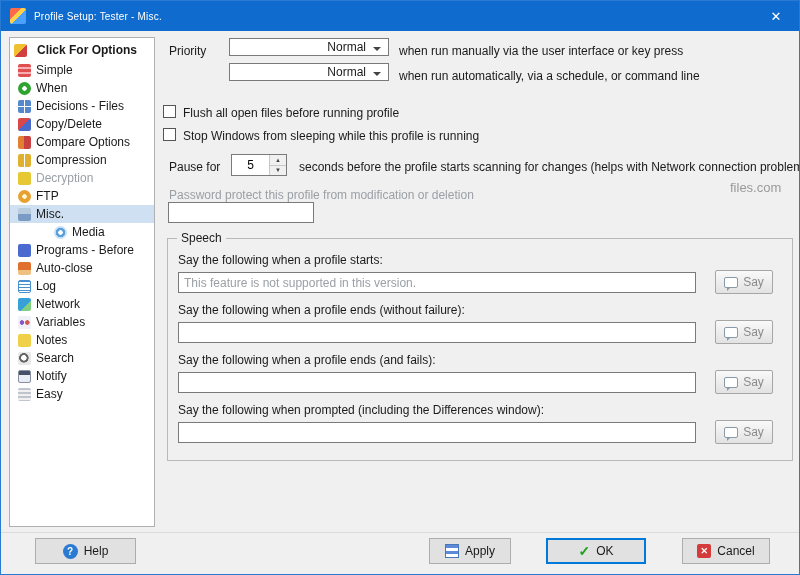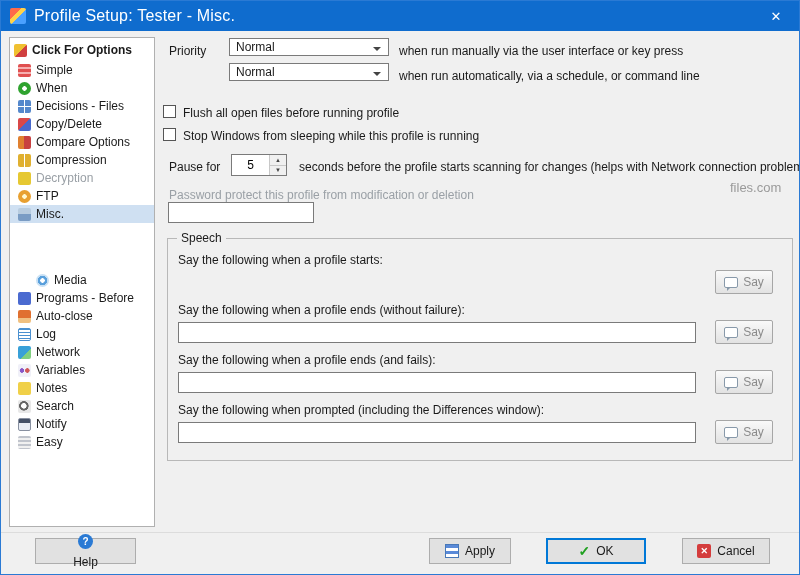--- a/index.html
+++ b/index.html
@@ -5,28 +5,28 @@
   html,body { margin:0; padding:0; background:#888; }
   .window {
     position:relative; width:800px; height:575px; background:#f0f0f0;
     font-family:"Liberation Sans",sans-serif; font-size:12px; color:#1a1a1a;
     border:1px solid #2a7ad4; box-sizing:border-box; overflow:hidden;
   }
   
   .titlebar { position:absolute; top:0; left:0; right:0; height:30px; background:#0f6cce; display:flex; align-items:center; padding-left:9px; color:#fff; }
   .app-icon { width:16px; height:16px; margin-right:8px; border-radius:2px;
     background:linear-gradient(135deg,#ff6a4a 0 35%,#ffd24a 35% 55%,#4aa0ff 55%); }
-  .title { font-size:16px; letter-spacing:.2px; }
+  .title { font-size:10px; letter-spacing:.2px; }
   .close-btn { position:absolute; right:0; top:0; width:46px; height:30px; display:flex; align-items:center; justify-content:center; color:#fff; font-size:13px; background:transparent; border:0; cursor:default; }
   
   .sidebar { position:absolute; left:8px; top:36px; width:146px; height:490px; background:#fff; border:1px solid #b0b0b0; box-sizing:border-box; padding-top:2px; overflow:hidden; }
-  .sb-header { display:flex; align-items:center; font-weight:bold; padding:3px 4px 4px 4px; }
+  .sb-header { display:flex; align-items:center; gap:5px; font-weight:bold; padding:3px 4px 4px 4px; }
   .sb-item { display:flex; align-items:center; height:18px; padding:0 4px 0 8px; box-sizing:border-box; cursor:default; }
   .sb-item.selected { background:#cfe0f2; }
-  .sb-item.indent { padding-left:26px;margin-top:48px; }
+  .sb-item.indent { padding-left:44px; }
   .sb-item.disabled .sb-label { color:#9aa0a6; }
   .sb-label { white-space:nowrap; }
   .ic { width:13px; height:13px; margin-right:5px; flex:none; display:inline-block; border-radius:2px; box-sizing:border-box; }
   [data-name="options-icon"]        { background:linear-gradient(135deg,#f0c030 0 50%,#d04040 50%); }
   [data-name="simple-icon"]         { background:repeating-linear-gradient(180deg,#e05050 0 3px,#f6b0b0 3px 5px); }
   [data-name="when-icon"]           { border-radius:50%; background:radial-gradient(circle at 50% 50%,#fff 0 2px,#2fa32f 2.5px); }
   [data-name="decisions-files-icon"]{ background-color:#5588cc; background-image:linear-gradient(#fff,#fff),linear-gradient(#fff,#fff); background-size:13px 1px,1px 13px; background-position:0 6px,6px 0; background-repeat:no-repeat; }
   [data-name="copy-delete-icon"]    { background:linear-gradient(135deg,#d84848 0 50%,#4868cc 50%); }
   [data-name="compare-options-icon"]{ background:linear-gradient(90deg,#e08030 0 50%,#c84040 50%); }
   [data-name="compression-icon"]    { background-color:#e0b030; background-image:linear-gradient(#fff,#fff); background-size:1px 13px; background-position:6px 0; background-repeat:no-repeat; }
@@ -38,21 +38,21 @@
   [data-name="auto-close-icon"]     { background:linear-gradient(180deg,#e07030 0 60%,#f0c080 60%); }
   [data-name="log-icon"]            { background-color:#fff; border:1px solid #4a90d0; background-image:repeating-linear-gradient(180deg,#4a90d0 0 1px,transparent 1px 3px); }
   [data-name="network-icon"]        { background:linear-gradient(135deg,#38a0d8 0 60%,#80d080 60%); }
   [data-name="variables-icon"]      { background:radial-gradient(circle at 30% 50%,#8858c8 0 2px,transparent 2.5px),radial-gradient(circle at 72% 50%,#d05858 0 2px,transparent 2.5px),#f0f0f8; }
   [data-name="notes-icon"]          { background:#f0d048; }
   [data-name="search-icon"]         { background:radial-gradient(circle at 45% 45%,#fff 0 2.5px,#666 3px 4.5px,transparent 5px),#e8e8e8; }
   [data-name="notify-icon"]         { background:linear-gradient(180deg,#445066 0 4px,#e8ecf4 4px); border:1px solid #8890a0; }
   [data-name="easy-icon"]           { background:repeating-linear-gradient(180deg,#c0c4cc 0 2px,#f0f0f0 2px 4px); }
   .lbl { position:absolute; white-space:nowrap; }
   .lbl.gray { color:#9aa0a6; }
-  .dropdown { position:absolute; width:160px; height:18px; background:#fff; border:1px solid #7a7a7a; box-sizing:border-box; display:flex; align-items:center; padding:0 22px 0 6px; cursor:default; }
+  .dropdown { position:absolute; width:160px; height:18px; background:#fff; border:1px solid #7a7a7a; box-sizing:border-box; display:flex; align-items:center; padding:0 22px 0 6px; cursor:default;justify-content:flex-end; }
   .dropdown::after { content:""; position:absolute; right:7px; top:8px; border:4px solid transparent; border-top-color:#444; }
   .cb { position:absolute; width:13px; height:13px; background:#fff; border:1px solid #555; box-sizing:border-box; }
   .spinner { position:absolute; width:56px; height:22px; border:1px solid #7a7a7a; background:#fff; box-sizing:border-box; display:flex; }
   .spinner input { flex:1; min-width:0; border:0; outline:0; text-align:center; font:12px "Liberation Sans",sans-serif; padding:0; }
   .spin-btns { width:16px; display:flex; flex-direction:column; border-left:1px solid #c8c8c8; }
   .spin-btn { flex:1; background:#f0f0f0; display:flex; align-items:center; justify-content:center; color:#444; }
   .spin-btn + .spin-btn { border-top:1px solid #c8c8c8; }
   .spin-btn::before { font-size:6px; line-height:1; }
   [data-name="spin-up-icon"]::before { content:"▲"; }
   [data-name="spin-down-icon"]::before { content:"▼"; }
@@ -198,20 +198,21 @@
   </div>
   <span class="lbl" style="left:298px; top:159px;" data-name="pause-note">seconds before the profile starts scanning for changes (helps with Network connection problems)</span>
 
   <span class="lbl gray" style="left:168px; top:187px;" data-name="password-protect-label">Password protect this profile from modification or deletion</span>
   <input class="textinput" style="left: 167px; top: 201px; width: 146px;" data-name="password-input" value="">
 
   <div class="groupbox" style="left:166px; top:237px; width:624px; height:221px;text-decoration:underline;" data-name="speech-group">
     <span class="group-legend" data-name="speech-group-title">Speech</span>
 
     <span class="lbl" style="left:10px; top:14px;" data-name="speech-starts-label">Say the following when a profile starts:</span>
+    <input class="textinput" style="left: 10px; top: 33px; width: 518px;" data-name="speech-starts-input" placeholder="This feature is not supported in this version.">
     <div class="say-btn" style="left:547px; top:31px;" data-name="speech-starts-say-button">
       <span class="bubble" data-name="speech-bubble-icon"></span>
       <span data-name="say-button-label">Say</span>
     </div>
 
     <span class="lbl" style="left:10px; top:64px;" data-name="speech-ends-ok-label">Say the following when a profile ends (without failure):</span>
     <input class="textinput" style="left: 10px; top: 83px; width: 518px;" data-name="speech-ends-ok-input" value="">
     <div class="say-btn" style="left:547px; top:81px;" data-name="speech-ends-ok-say-button">
       <span class="bubble" data-name="speech-bubble-icon"></span>
       <span data-name="say-button-label">Say</span>
@@ -226,21 +227,21 @@
 
     <span class="lbl" style="left:10px; top:164px;" data-name="speech-prompted-label">Say the following when prompted (including the Differences window):</span>
     <input class="textinput" style="left: 10px; top: 183px; width: 518px;" data-name="speech-prompted-input" value="">
     <div class="say-btn" style="left:547px; top:181px;" data-name="speech-prompted-say-button">
       <span class="bubble" data-name="speech-bubble-icon"></span>
       <span data-name="say-button-label">Say</span>
     </div>
   </div>
 
   <div class="footer-sep" data-name="footer-separator"></div>
-  <div class="btn" style="left:34px; top:537px; width:101px;flex-direction:column;" data-name="help-button">
+  <div class="btn" style="left:34px; top:537px; width:101px;" data-name="help-button">
     <span class="btn-icon" data-name="help-icon"></span>
     <span data-name="help-button-label">Help</span>
   </div>
   <div class="btn" style="left:428px; top:537px; width:82px;" data-name="apply-button">
     <span class="btn-icon" data-name="apply-icon"></span>
     <span data-name="apply-button-label">Apply</span>
   </div>
   <div class="btn default" style="left:545px; top:537px; width:100px;" data-name="ok-button">
     <span class="btn-icon" data-name="ok-icon"></span>
     <span data-name="ok-button-label">OK</span>

